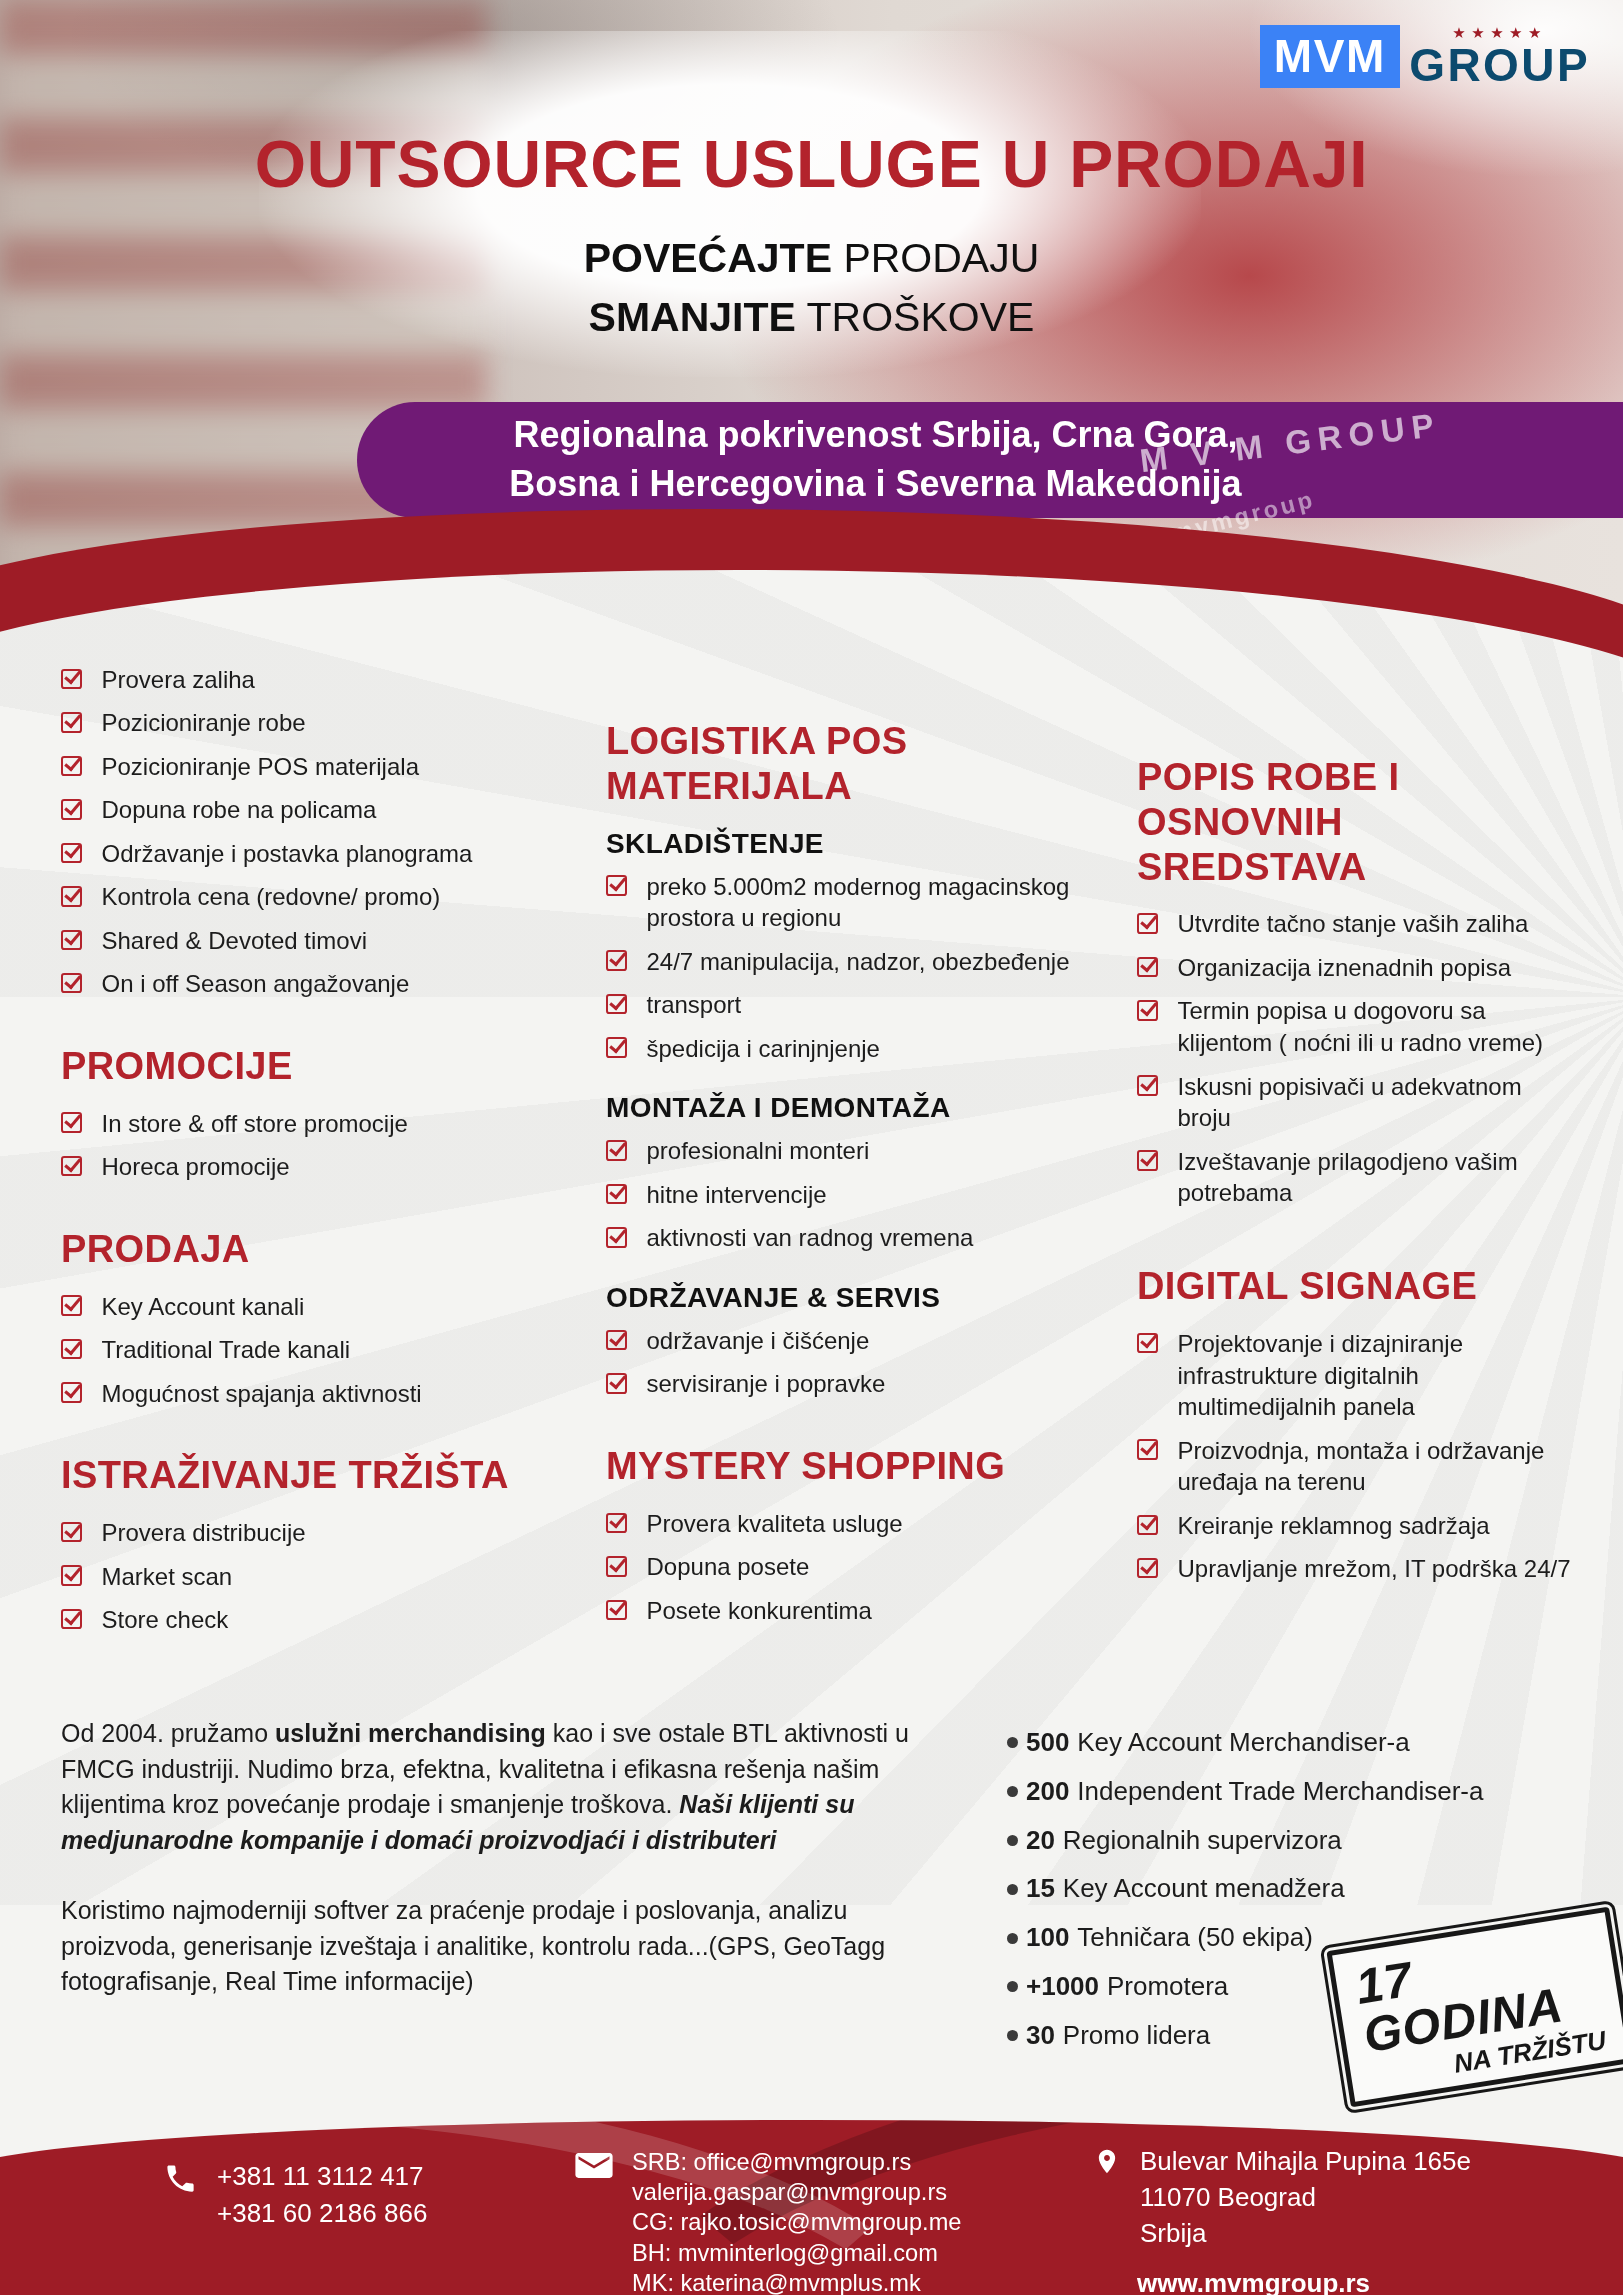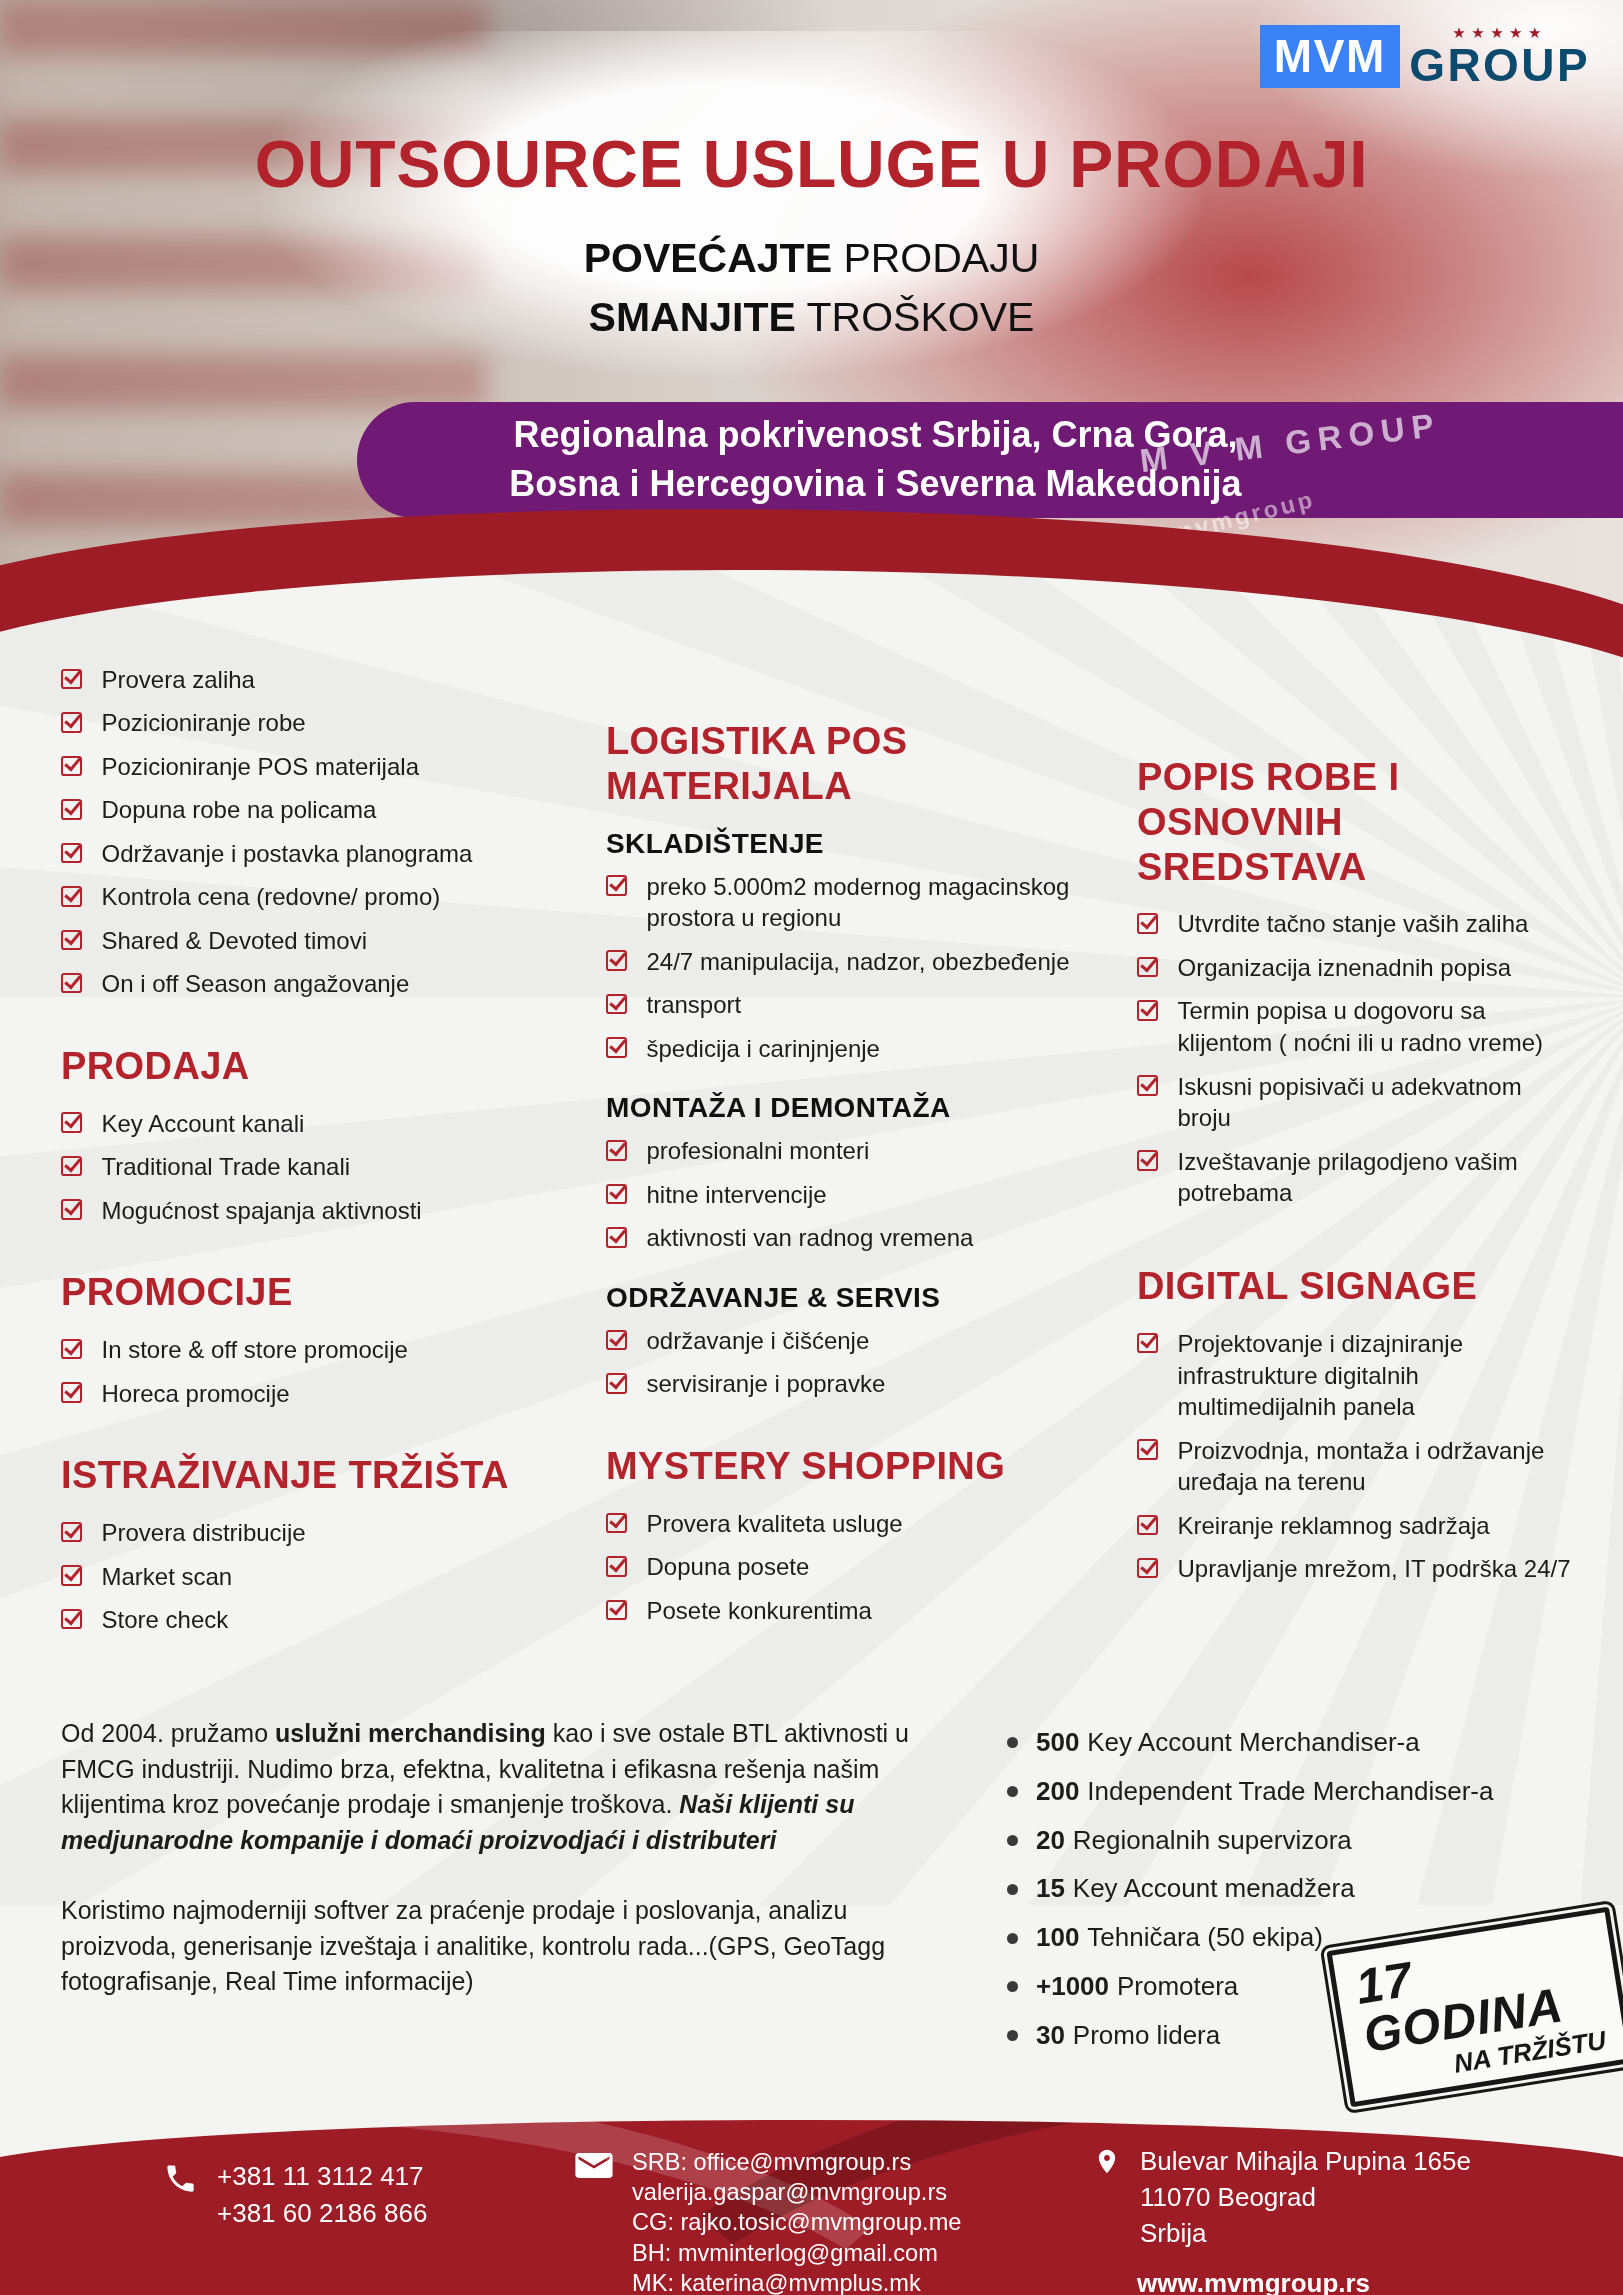--- a/index.html
+++ b/index.html
@@ -63,21 +63,21 @@
   ul.items { list-style:none; margin:0; padding:0; }
   .item { display:flex; gap:20px; font-size:24px; color:#1c1c1c; margin-bottom:11.8px; line-height:1.32; align-items:flex-start; }
   .chk { flex:0 0 auto; width:16.5px; height:16.5px; border:2.4px solid #b3232c; border-radius:3.1px; position:relative; margin-top:4.7px; }
   .chk::after { content:""; position:absolute; left:1.6px; top:0.8px; width:12.6px; height:6.3px;
     border-left:3.1px solid #b3232c; border-bottom:3.1px solid #b3232c; transform:rotate(-50deg); }
 
   
   .about { position:absolute; top:1716px; left:61px; width:887px; z-index:7; font-size:25px; line-height:1.42; }
   .about p { margin:0 0 35px 0; }
   .stats { position:absolute; top:1726px; left:1007px; width:565px; z-index:7; }
-  .stat { display:flex; align-items:center; gap:18px; font-size:26px; margin-bottom:15px; line-height:1.3; }
+  .stat { display:flex; align-items:center; gap:8px; font-size:26px; margin-bottom:15px; line-height:1.3; }
   .dot { width:11px; height:11px; border-radius:50%; background:#3a3a3a; flex:0 0 auto; }
   .stat b { margin-right:7.9px; }
   .stamp { position:absolute; top:1928px; left:1337px; z-index:8; transform:rotate(-9deg);
     border:5.5px solid #171717; outline:3.1px solid #171717; outline-offset:3.9px; border-radius:3.9px;
     padding:11px 19px 7.9px; color:#171717; background:rgba(255,255,255,.55); }
   .stamp-l1 { font-size:49px; font-weight:bold; font-style:italic; line-height:1; letter-spacing:0.8px; }
   .stamp-l2 { font-size:26px; font-weight:bold; font-style:italic; text-align:right; line-height:1.05; margin-top:3.9px; }
 
   
   .footer { position:absolute; left:-47px; right:-47px; top:2120px; height:228px; z-index:9;
@@ -164,46 +164,46 @@
             <span class="chk"></span>
             <span>Shared &amp; Devoted timovi</span>
           </li>
         <li class="item">
             <span class="chk"></span>
             <span>On i off Season angažovanje</span>
           </li>
       </ul>
     </div>
     <div class="sec">
+      <h2 class="sec-title">PROMOCIJE</h2>
+      <ul class="items">
+        <li class="item">
+            <span class="chk"></span>
+            <span>In store &amp; off store promocije</span>
+          </li>
+        <li class="item">
+            <span class="chk"></span>
+            <span>Horeca promocije</span>
+          </li>
+      </ul>
+    </div>
+    <div class="sec">
       <h2 class="sec-title">PRODAJA</h2>
       <ul class="items">
         <li class="item">
             <span class="chk"></span>
             <span>Key Account kanali</span>
           </li>
         <li class="item">
             <span class="chk"></span>
             <span>Traditional Trade kanali</span>
           </li>
         <li class="item">
             <span class="chk"></span>
             <span>Mogućnost spajanja aktivnosti</span>
-          </li>
-      </ul>
-    </div>
-    <div class="sec">
-      <h2 class="sec-title">PROMOCIJE</h2>
-      <ul class="items">
-        <li class="item">
-            <span class="chk"></span>
-            <span>In store &amp; off store promocije</span>
-          </li>
-        <li class="item">
-            <span class="chk"></span>
-            <span>Horeca promocije</span>
           </li>
       </ul>
     </div>
     <div class="sec">
       <h2 class="sec-title">ISTRAŽIVANJE TRŽIŠTA</h2>
       <ul class="items">
         <li class="item">
             <span class="chk"></span>
             <span>Provera distribucije</span>
           </li>

